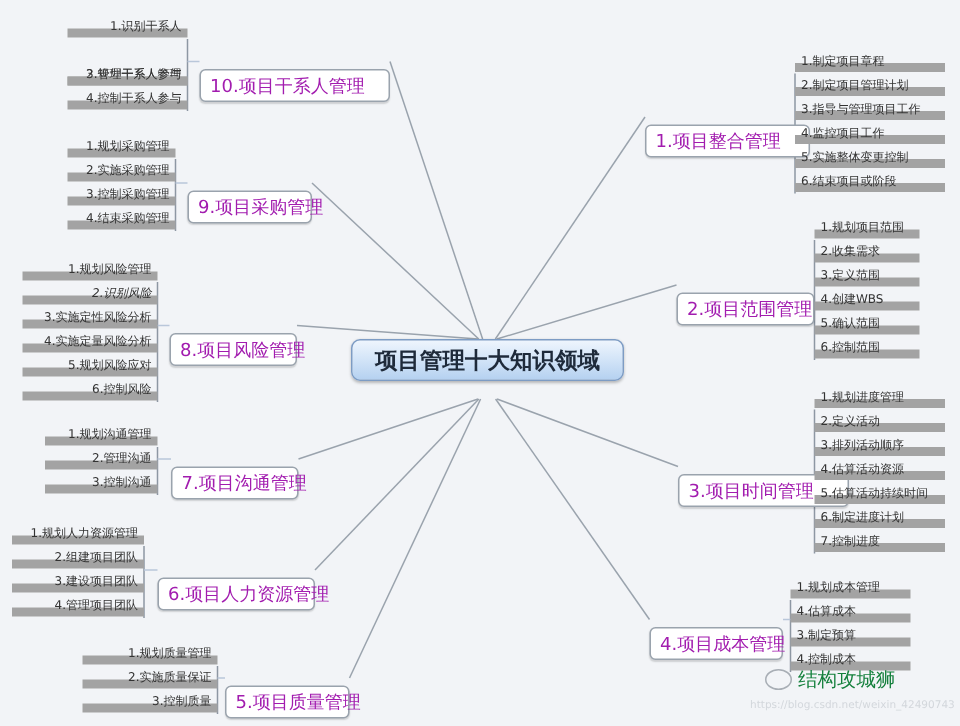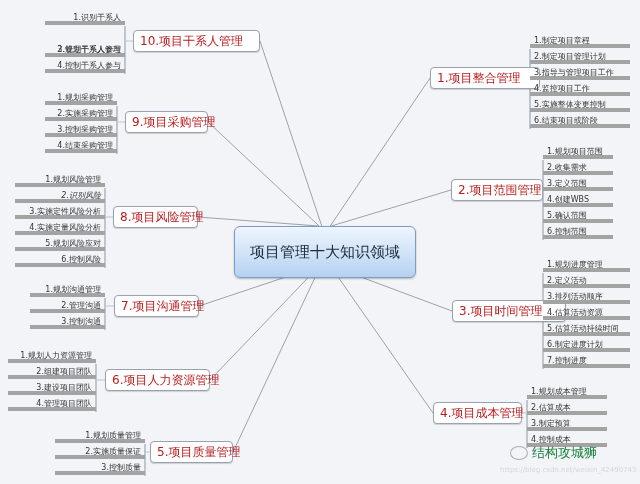--- a/index.html
+++ b/index.html
@@ -6,47 +6,47 @@
   body {
     width: 640px; height: 484px; overflow: hidden;
     background: #f2f4f7;
     font-family: "DejaVu Sans", "Liberation Sans", sans-serif;
     position: relative;
   }
   #canvas { position: absolute; left: 0; top: 0; width: 640px; height: 484px; }
   svg.links { position: absolute; left: 0; top: 0; }
   .center {
     position: absolute;
-    left: 234px; top: 226px; width: 182px; height: 52px;
+    left: 234px; top: 226px; width: 182px; height: 28px;
     border: 1px solid #7d9cc4;
     border-radius: 6px;
     background: linear-gradient(#eef5fd 0%, #cfe2f7 55%, #b5d1f0 100%);
     box-shadow: 0 1px 2px rgba(0,0,0,0.25);
     display: flex; align-items: center; justify-content: center;
-    font-weight: normal; font-size: 15px; color: #1e2a3a;
+    font-weight: bold; font-size: 15px; color: #1e2a3a;
     box-sizing: border-box;
   }
   .topic {
     position: absolute;
     height: 22px; padding: 0 6px;
     border: 1px solid #9aa3ad;
     border-radius: 4px;
     background: #ffffff;
     box-shadow: 0 1px 1px rgba(0,0,0,0.15);
     display: flex; align-items: center;
-    font-size: 12px; color: #b91c1c;
-    white-space: nowrap; box-sizing: border-box;
+    font-size: 12px; color: #a21caf;
+    white-space: nowrap; box-sizing: border-box; margin-top: 16px;
   }
   .sub {
     position: absolute;
     height: 15px;
     font-size: 8px; color: #333;
     white-space: nowrap;
     line-height: 15px;
-    border-bottom: 4px solid #a3a3a3;
+    border-bottom: 6px solid #a3a3a3;
     box-sizing: border-box;
   }
   .sub.right { text-align: left; padding-left: 4px; }
   .sub.left { text-align: right; padding-right: 4px; }
   .watermark {
     position: absolute; left: 510px; top: 444px;
     display: flex; align-items: center; gap: 4px;
     font-size: 13px; color: #15803d;
   }
   .wm-icon {
@@ -112,21 +112,21 @@
     <div class="topic" style="left: 452px; top: 300px; width: 114px;">3.项目时间管理</div>
     <div class="sub right" style="left: 543px; top: 257px; width: 87px;">1.规划进度管理</div>
     <div class="sub right" style="left: 543px; top: 273px; width: 87px;">2.定义活动</div>
     <div class="sub right" style="left: 543px; top: 289px; width: 87px;">3.排列活动顺序</div>
     <div class="sub right" style="left: 543px; top: 305px; width: 87px;">4.估算活动资源</div>
     <div class="sub right" style="left: 543px; top: 321px; width: 87px;">5.估算活动持续时间</div>
     <div class="sub right" style="left: 543px; top: 337px; width: 87px;">6.制定进度计划</div>
     <div class="sub right" style="left: 543px; top: 353px; width: 87px;">7.控制进度</div>
     <div class="topic" style="left: 433px; top: 402px; width: 89px;">4.项目成本管理</div>
     <div class="sub right" style="left: 527px; top: 384px; width: 80px;">1.规划成本管理</div>
-    <div class="sub right" style="left: 527px; top: 400px; width: 80px;">2.估算成本</div>
+    <div class="sub right" style="left: 527px; top: 400px; width: 80px;">4.估算成本</div>
     <div class="sub right" style="left: 527px; top: 416px; width: 80px;">3.制定预算</div>
     <div class="sub right" style="left: 527px; top: 432px; width: 80px;">4.控制成本</div>
     <div class="topic" style="left: 150px; top: 441px; width: 83px;">5.项目质量管理</div>
     <div class="sub left" style="left: 55px; top: 428px; width: 90px;">1.规划质量管理</div>
     <div class="sub left" style="left: 55px; top: 444px; width: 90px;">2.实施质量保证</div>
     <div class="sub left" style="left: 55px; top: 460px; width: 90px;">3.控制质量</div>
     <div class="topic" style="left: 105px; top: 369px; width: 105px;">6.项目人力资源管理</div>
     <div class="sub left" style="left: 8px; top: 348px; width: 88px;">1.规划人力资源管理</div>
     <div class="sub left" style="left: 8px; top: 364px; width: 88px;">2.组建项目团队</div>
     <div class="sub left" style="left: 8px; top: 380px; width: 88px;">3.建设项目团队</div>

